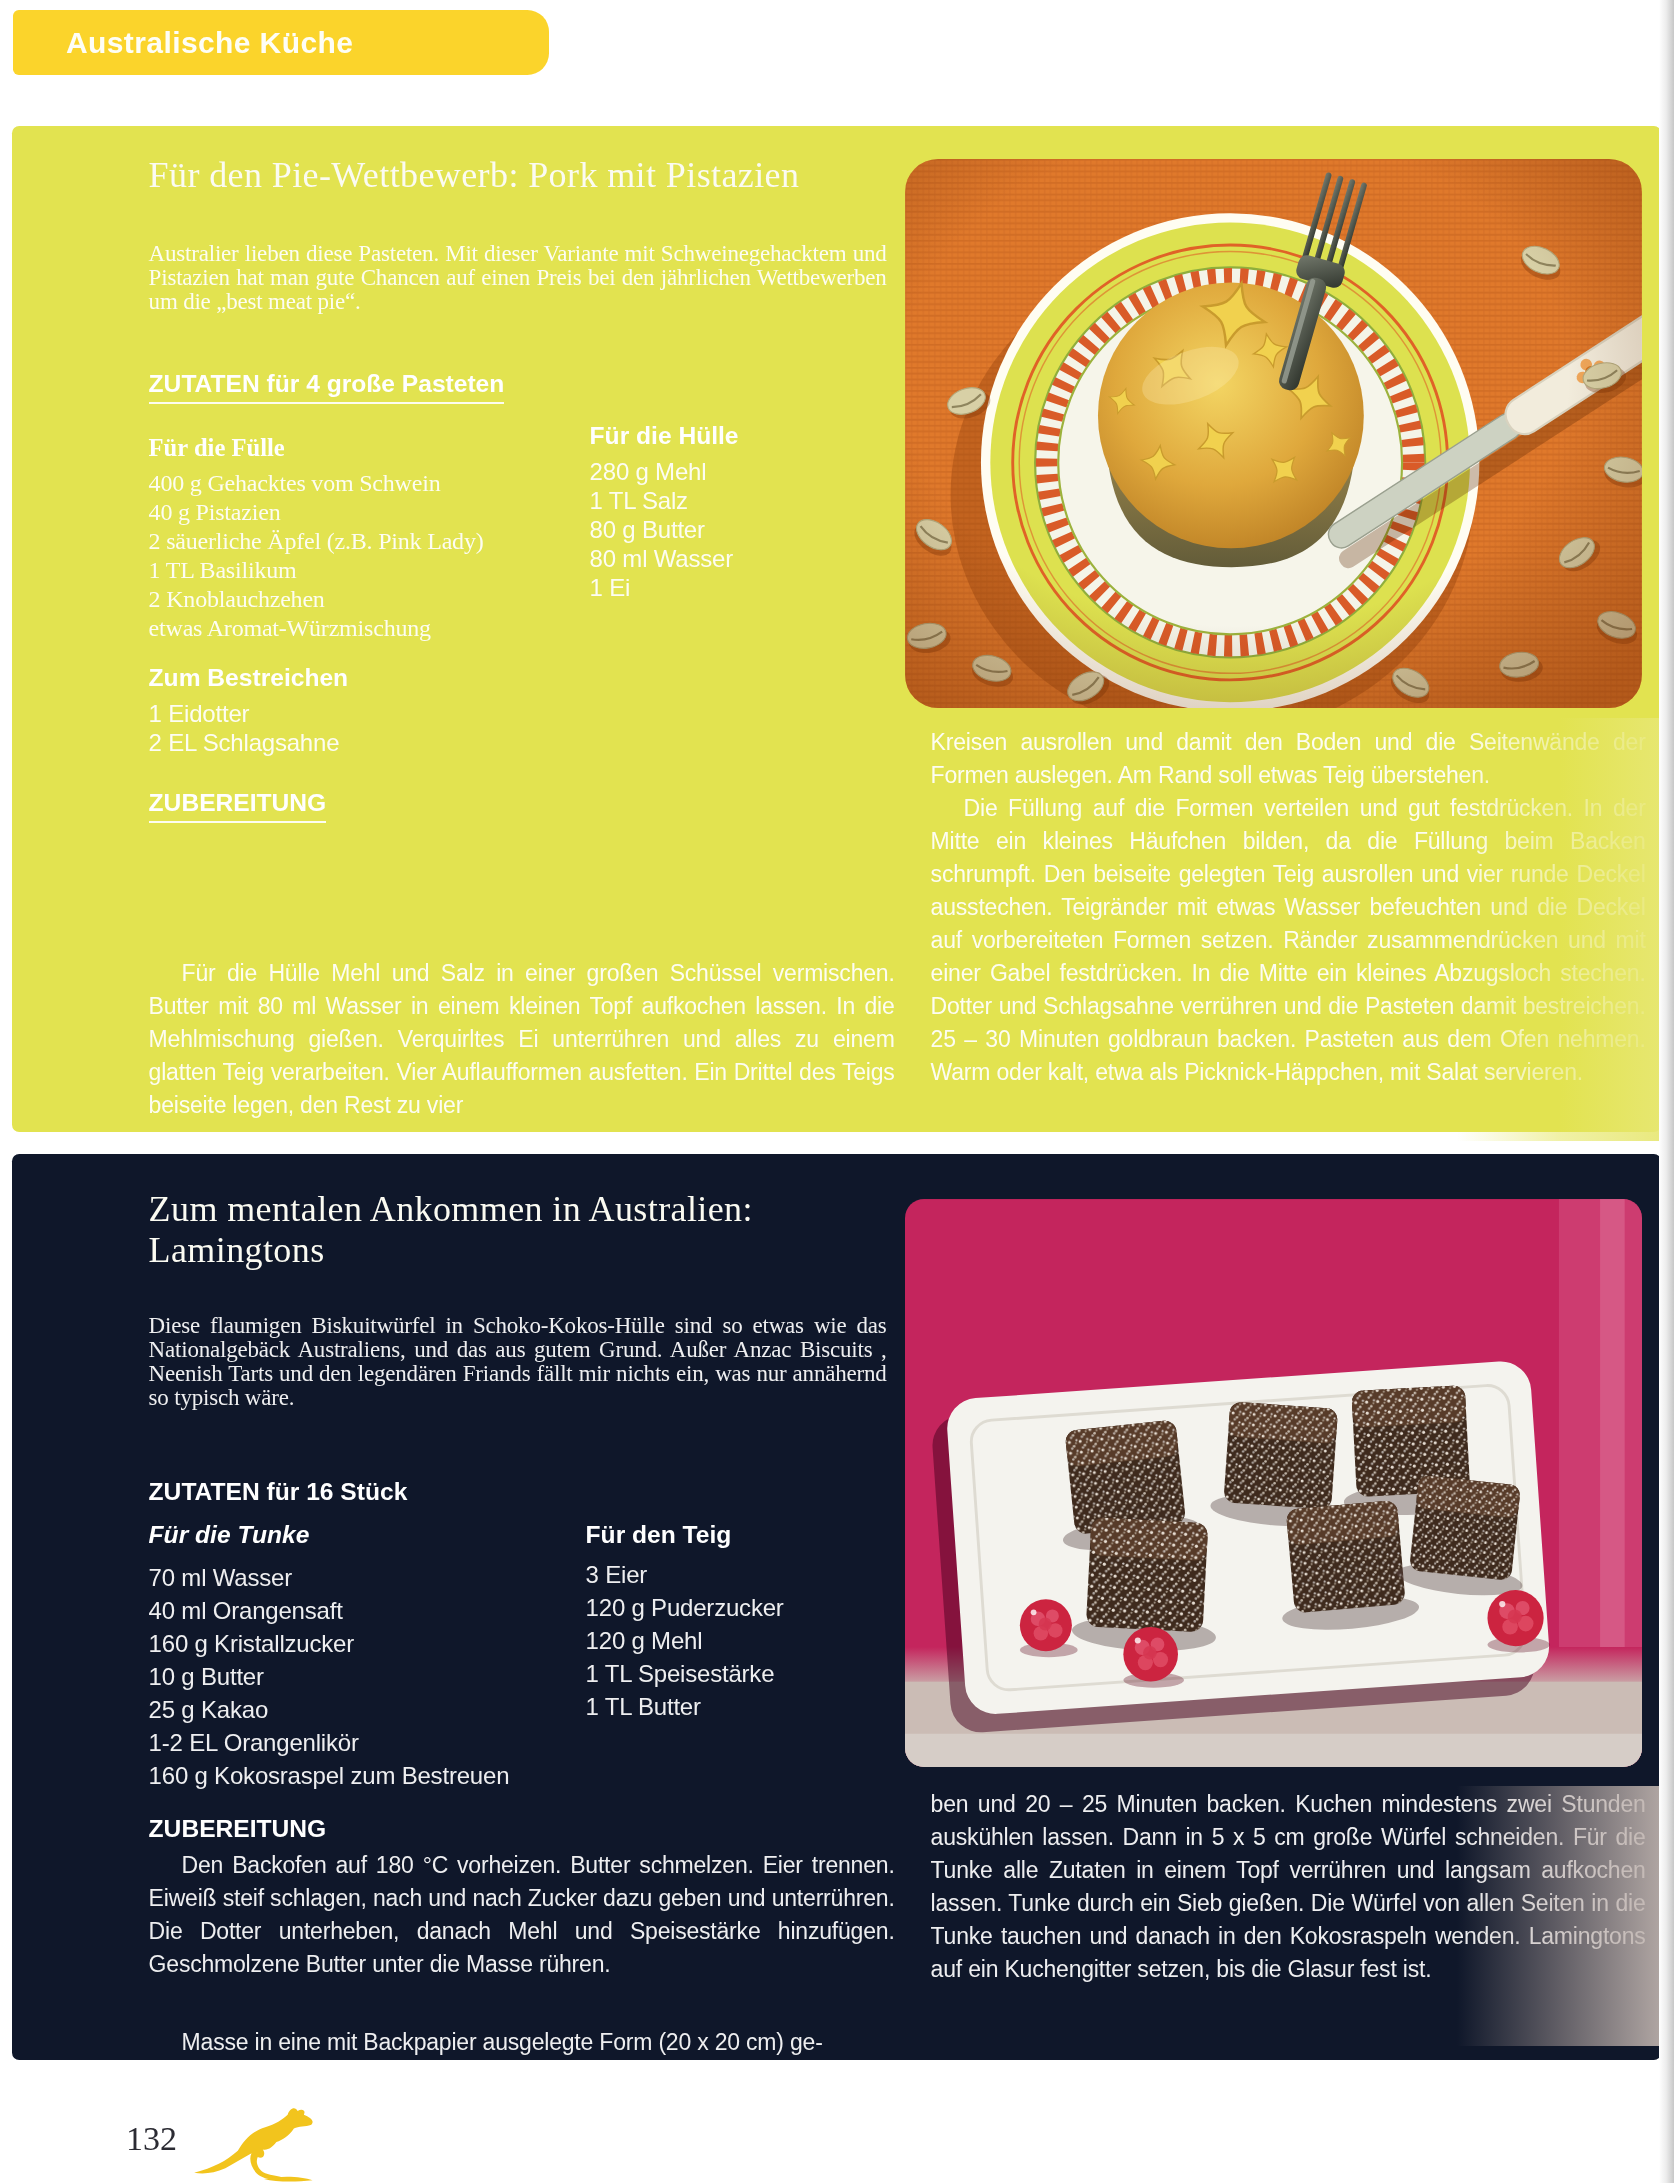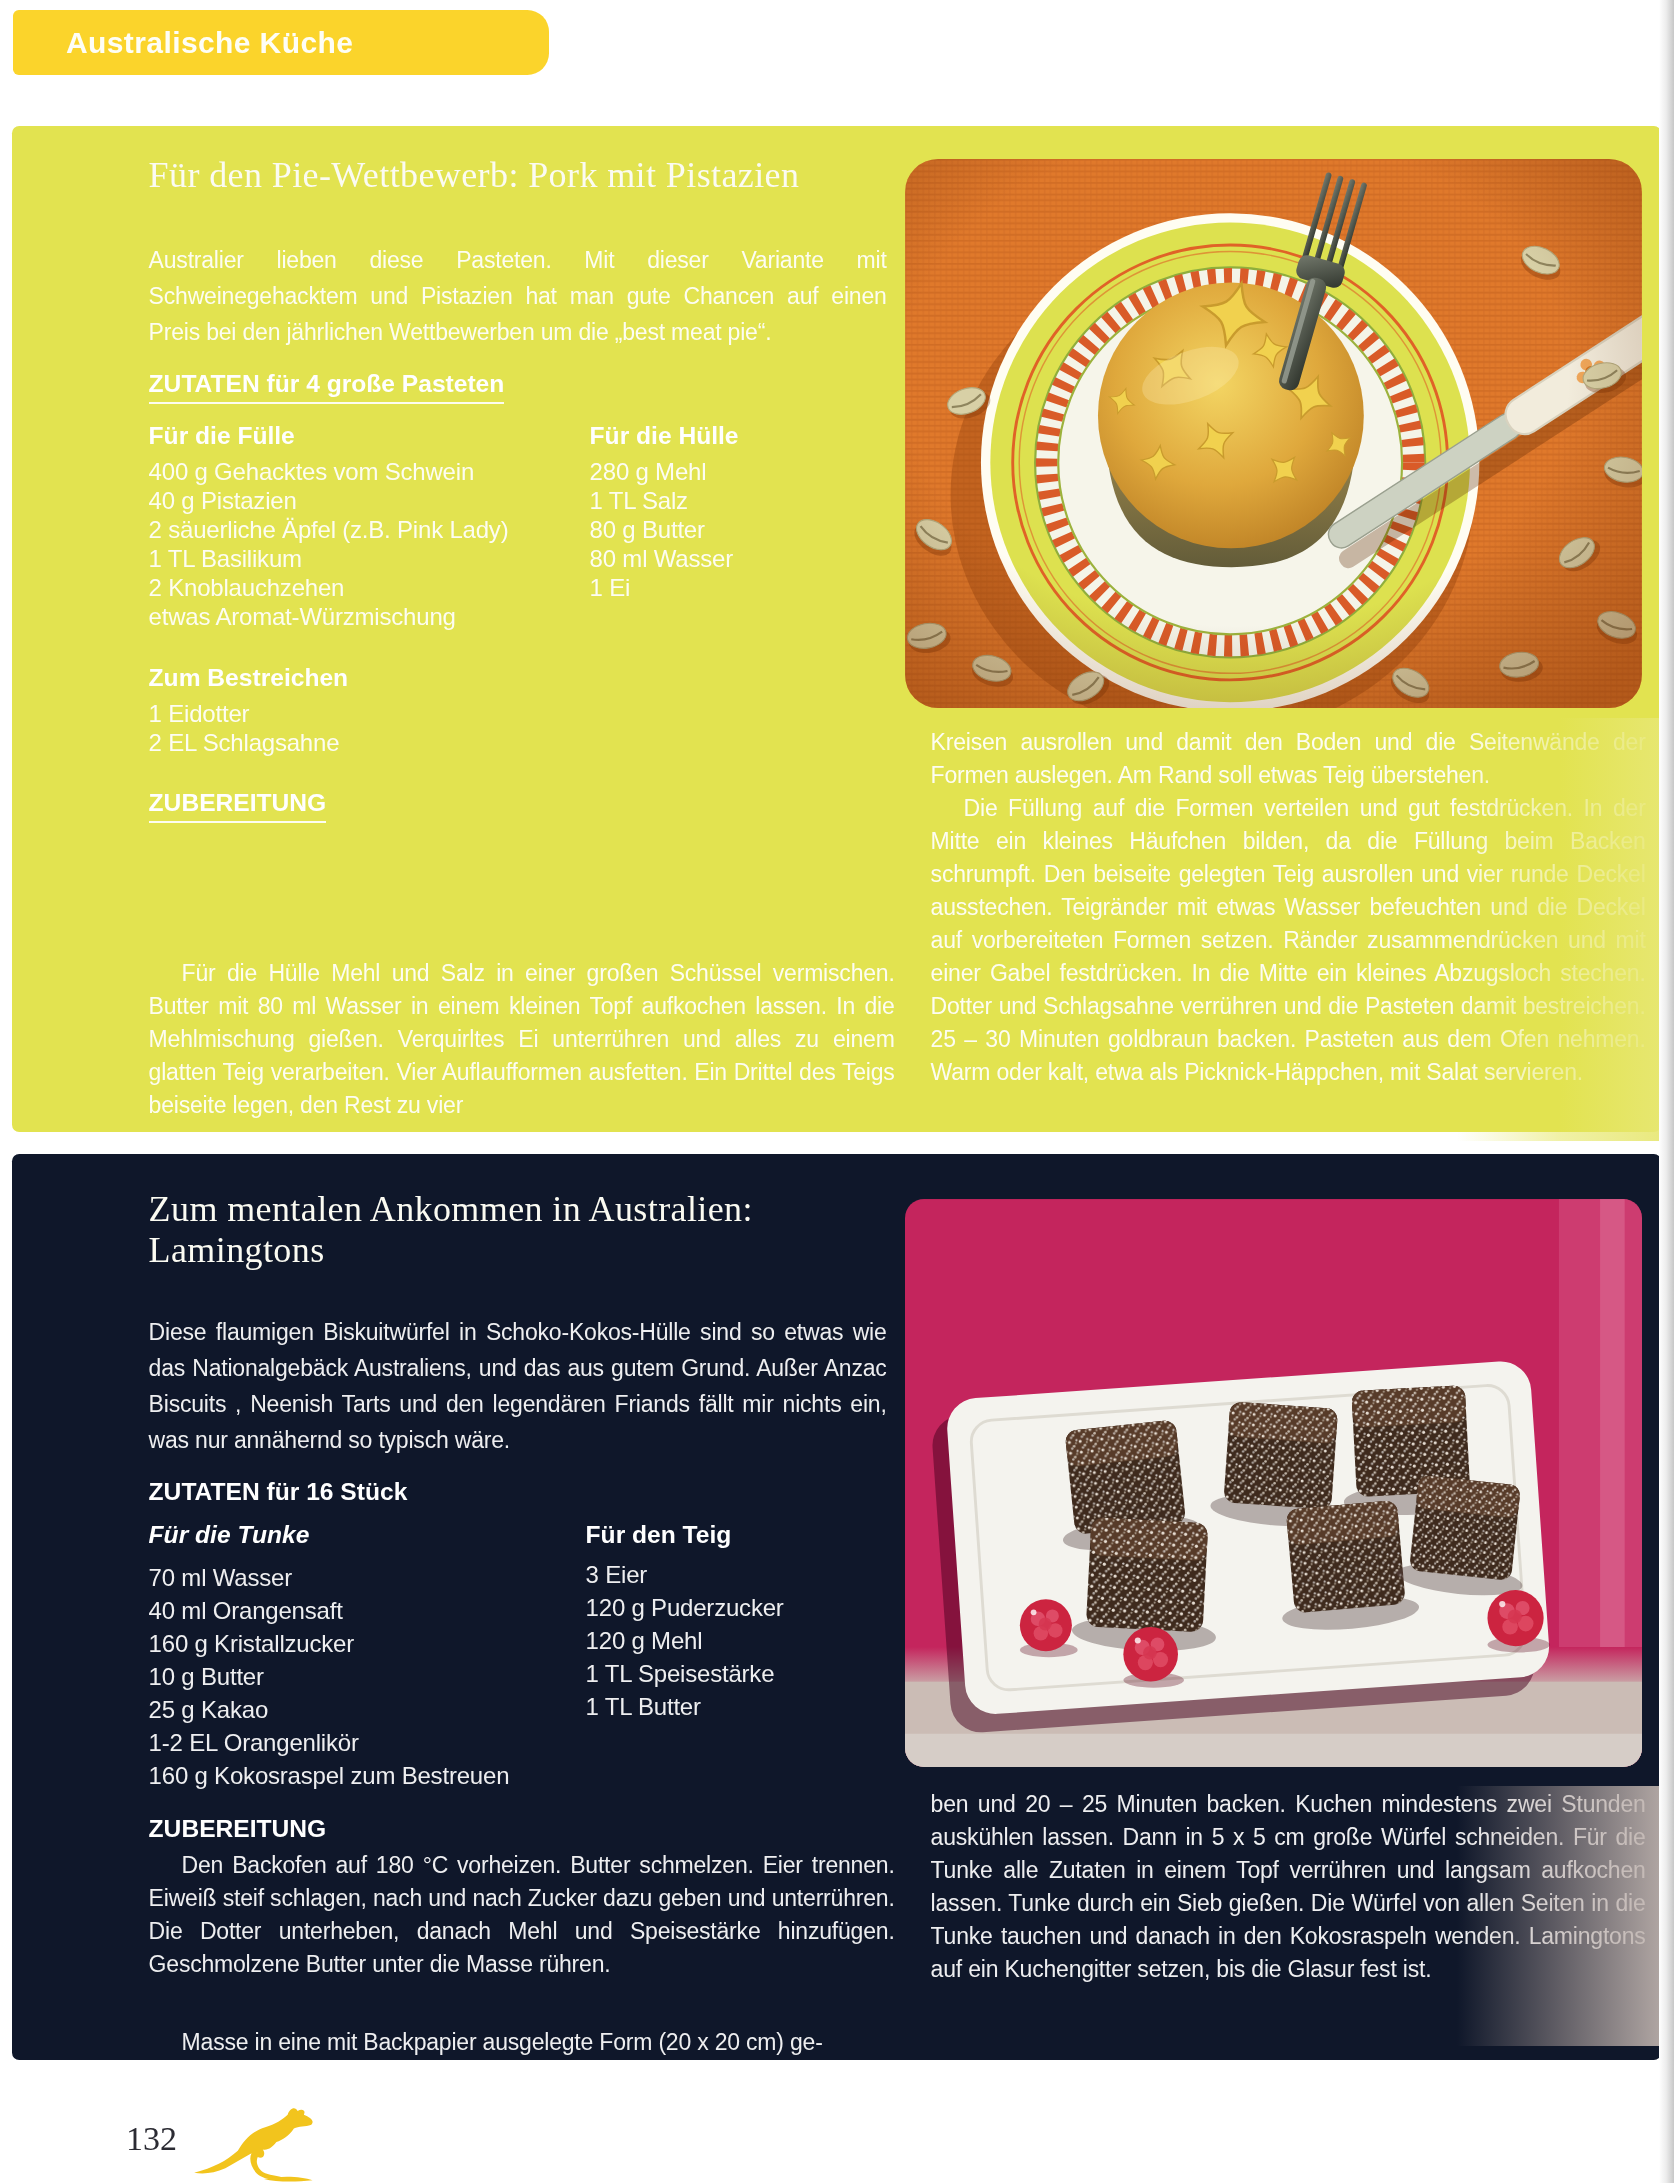--- a/index.html
+++ b/index.html
@@ -23,21 +23,21 @@
   .photo1{top:32.5px;width:737px;height:549px;border-radius:33px;}
   .photo2{top:45px;width:737px;height:568px;border-radius:19px;}
   figure{margin:0;}
 
   
   .serif-title{font-family:"Liberation Serif", serif;font-weight:400;color:#fbfbf2;
         font-size:36px;letter-spacing:0.4px;line-height:41px;}
   .title2{white-space:pre-line;}
   .intro,.bodytxt{color:rgba(255,255,255,.93);font-size:23px;line-height:33px;
         text-align:justify;letter-spacing:-0.2px;}
-  .intro{line-height:36px;}
+  .intro{line-height:24px;font-family:Liberation Serif, serif;}
   .h-zutaten,.h-sub{color:#ffffff;font-weight:bold;font-size:24.6px;}
   .underlined{border-bottom:2.2px solid rgba(255,255,255,.92);padding-bottom:3.6px;display:inline-block;}
   .ing{color:rgba(255,255,255,.93);font-size:24px;letter-spacing:-0.2px;}
   .ing1 .ing{line-height:29px;}
   .ing2 .ing{line-height:33px;}
   .indent{text-indent:33px;}
   .abs{position:absolute;margin:0;}
 
   
   .fade1{position:absolute;left:1445px;top:592px;width:204px;height:423px;
@@ -65,21 +65,21 @@
   <section class="panel panel-yellow" data-name="recipe1-panel">
 
     <h1 class="serif-title abs" style="left:137px;top:29px;width:766px;" data-name="recipe1-title">Für den Pie-Wettbewerb: Pork mit Pistazien</h1>
 
     <p class="intro abs" style="left:137px;top:116px;width:738px;" data-name="recipe1-intro">Australier lieben diese Pasteten. Mit dieser Variante mit Schweinegehacktem und Pistazien hat man gute Chancen auf einen Preis bei den jährlichen Wettbewerben um die „best meat pie“.</p>
 
     <div class="abs" style="left:137px;top:244px;" data-name="recipe1-zutaten-heading">
       <span class="h-zutaten underlined">ZUTATEN für 4 große Pasteten</span>
     </div>
 
-    <div class="abs ing1" style="left:137px;top:296px;width:433px;" data-name="recipe1-fuelle-list">
+    <div class="abs ing1" style="left:137px;top:308px;width:433px;font-family:Liberation Serif, serif;" data-name="recipe1-fuelle-list">
       <div class="h-sub" style="margin-bottom:7.2px;" data-name="fuelle-heading">Für die Fülle</div>
       <div class="ing" data-name="ingredient">400 g Gehacktes vom Schwein</div>
       <div class="ing" data-name="ingredient">40 g Pistazien</div>
       <div class="ing" data-name="ingredient">2 säuerliche Äpfel (z.B. Pink Lady)</div>
       <div class="ing" data-name="ingredient">1 TL Basilikum</div>
       <div class="ing" data-name="ingredient">2 Knoblauchzehen</div>
       <div class="ing" data-name="ingredient">etwas Aromat-Würzmischung</div>
     </div>
 
     <div class="abs ing1" style="left:578px;top:296px;width:303px;" data-name="recipe1-huelle-list">

